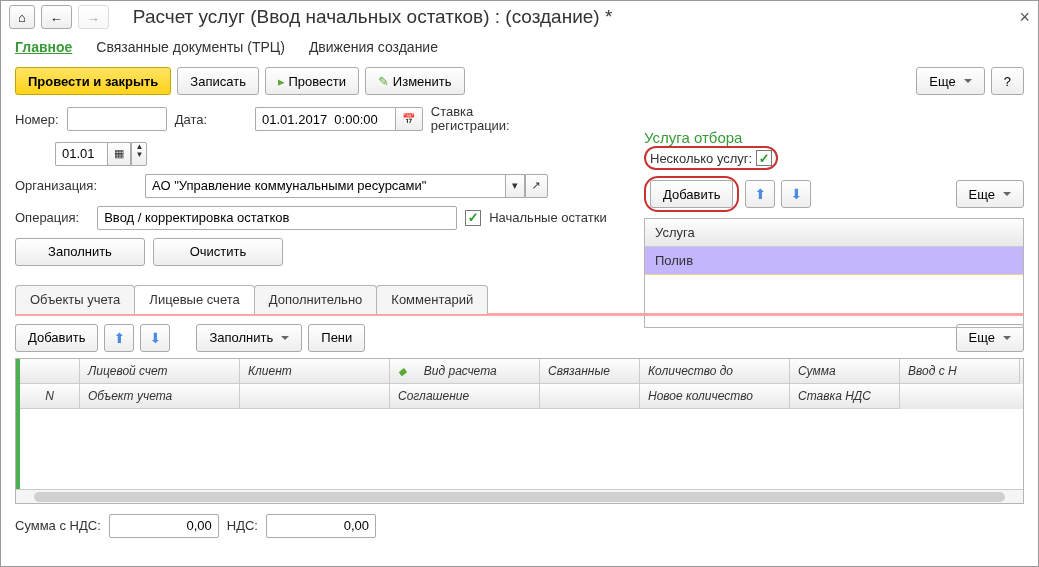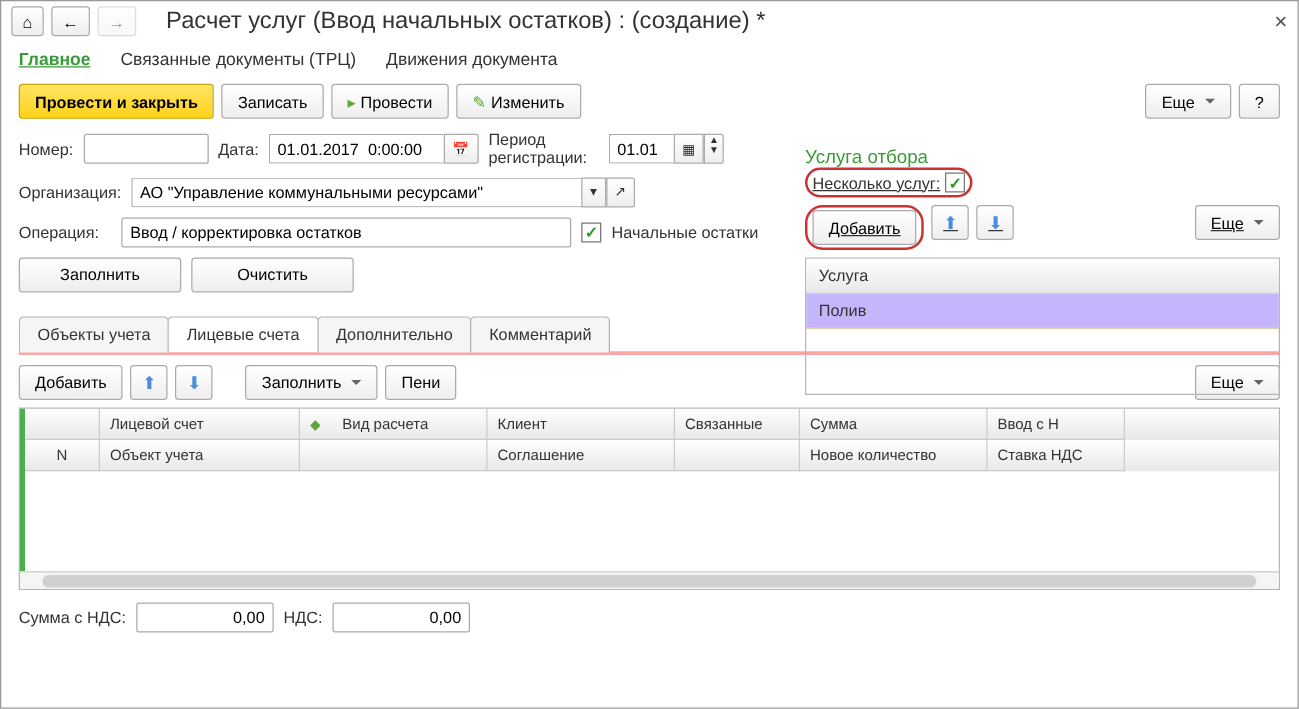--- a/index.html
+++ b/index.html
@@ -102,21 +102,21 @@
     border-radius: 2px;
     padding: 3px 6px;
     height: 24px;
     font-size: 13px;
     background: #fff;
   }
   .input-group {
     display: inline-flex;
     align-items: stretch;
   }
-  .input-group .input { border-right: none; border-radius: 2px 0 0 2px; }
+  .input-group .input { border-right: none; border-radius: 2px 0 0 2px; margin-left: 40px; }
   .input-group .addon {
     border: 1px solid #aaa;
     background: linear-gradient(#fff,#eee);
     padding: 0 6px;
     display: inline-flex;
     align-items: center;
     font-size: 11px;
     cursor: pointer;
   }
   .input-group .addon:last-child { border-radius: 0 2px 2px 0; }
@@ -143,24 +143,24 @@
     border: 2px solid #c83333;
     border-radius: 14px;
     padding: 2px 4px;
     display: inline-flex;
     align-items: center;
     gap: 4px;
   }
   .svc-panel {
     position: absolute;
     right: 14px;
-    top: 116px;
+    top: 128px;
     width: 380px;
   }
-  .svc-row { display: flex; gap: 6px; margin-bottom: 6px; text-decoration: underline; }
+  .svc-row { display: flex; align-items: center; gap: 6px; margin-bottom: 6px; }
   .arrow-btn {
     border: 1px solid #aaa;
     background: linear-gradient(#fff,#eee);
     border-radius: 3px;
     width: 30px;
     height: 28px;
     display: inline-flex;
     align-items: center;
     justify-content: center;
     cursor: pointer;
@@ -221,20 +221,21 @@
   }
   .grid-left-stripe {
     width: 4px;
     background: #4caf50;
   }
   .grid-content { flex: 1; overflow: hidden; }
   .grid-head {
     display: grid;
     grid-template-columns: 60px 160px 150px 150px 100px 150px 110px 120px;
     background: linear-gradient(#fefefe,#e8e8e8);
+    font-style: italic;
   }
   .grid-head .cell {
     border-right: 1px solid #ccc;
     border-bottom: 1px solid #ccc;
     padding: 5px 8px;
     font-size: 12px;
     white-space: nowrap;
   }
   .grid-head.row2 .cell { border-top: none; }
   .tree-icon {
@@ -278,21 +279,21 @@
   <button class="icon-btn disabled">
       <span>→</span>
     </button>
   <span class="title">Расчет услуг (Ввод начальных остатков) :  (создание) *</span>
   <span class="close-x">×</span>
 </div>
 
 <div class="nav-tabs">
   <span class="nav-tab active">Главное</span>
   <span class="nav-tab">Связанные документы (ТРЦ)</span>
-  <span class="nav-tab">Движения документа</span>
+  <span class="nav-tab">Движения создание</span>
 </div>
 
 <div class="toolbar">
   <button class="btn primary">Провести и закрыть</button>
   <button class="btn">Записать</button>
   <button class="btn">
       <span style="color:#5aa837">▸</span>
       <span>Провести</span>
     </button>
   <button class="btn">
@@ -306,21 +307,21 @@
 
 <div class="left-form">
   <div class="form-row">
     <span class="label">Номер:</span>
     <input class="input" style="width: 100px;">
     <span class="label">Дата:</span>
     <div class="input-group">
       <input class="input" style="width: 140px;" value="01.01.2017  0:00:00">
       <span class="addon">📅</span>
     </div>
-    <span class="label" style="width:88px; line-height:1.1">Период регистрации:</span>
+    <span class="label" style="width:88px; line-height:1.1">Ставка регистрации:</span>
     <div class="input-group">
       <input class="input" style="width: 52px;" value="01.01">
       <span class="addon">▦</span>
       <span class="addon" style="padding:0 3px; flex-direction:column; font-size:8px; line-height:1">▲<br>▼</span>
     </div>
   </div>
 
   <div class="form-row">
     <span class="label">Организация:</span>
     <div class="input-group" style="flex:0 0 auto">
@@ -391,26 +392,27 @@
   <button class="btn dropdown">Еще</button>
 </div>
 
 <div class="grid-wrap">
   <div class="grid">
     <div class="grid-left-stripe"></div>
     <div class="grid-content">
       <div class="grid-head">
         <div class="cell" style="grid-row:span 2"></div>
         <div class="cell">Лицевой счет</div>
+        <div class="cell">Клиент</div>
         <div class="cell" style="position:relative">
           <span class="tree-icon">◆</span>
           <span style="margin-left:14px">Вид расчета</span>
         </div>
-        <div class="cell">Клиент</div>
         <div class="cell">Связанные</div>
+        <div class="cell">Количество до</div>
         <div class="cell">Сумма</div>
         <div class="cell">Ввод с Н</div>
       </div>
       <div class="grid-head row2">
         <div class="cell" style="text-align:center">N</div>
         <div class="cell">Объект учета</div>
         <div class="cell"></div>
         <div class="cell">Соглашение</div>
         <div class="cell"></div>
         <div class="cell">Новое количество</div>

